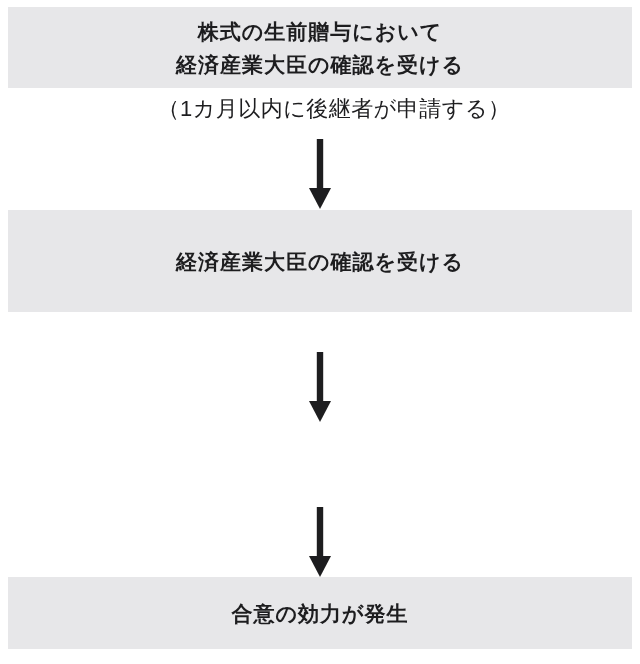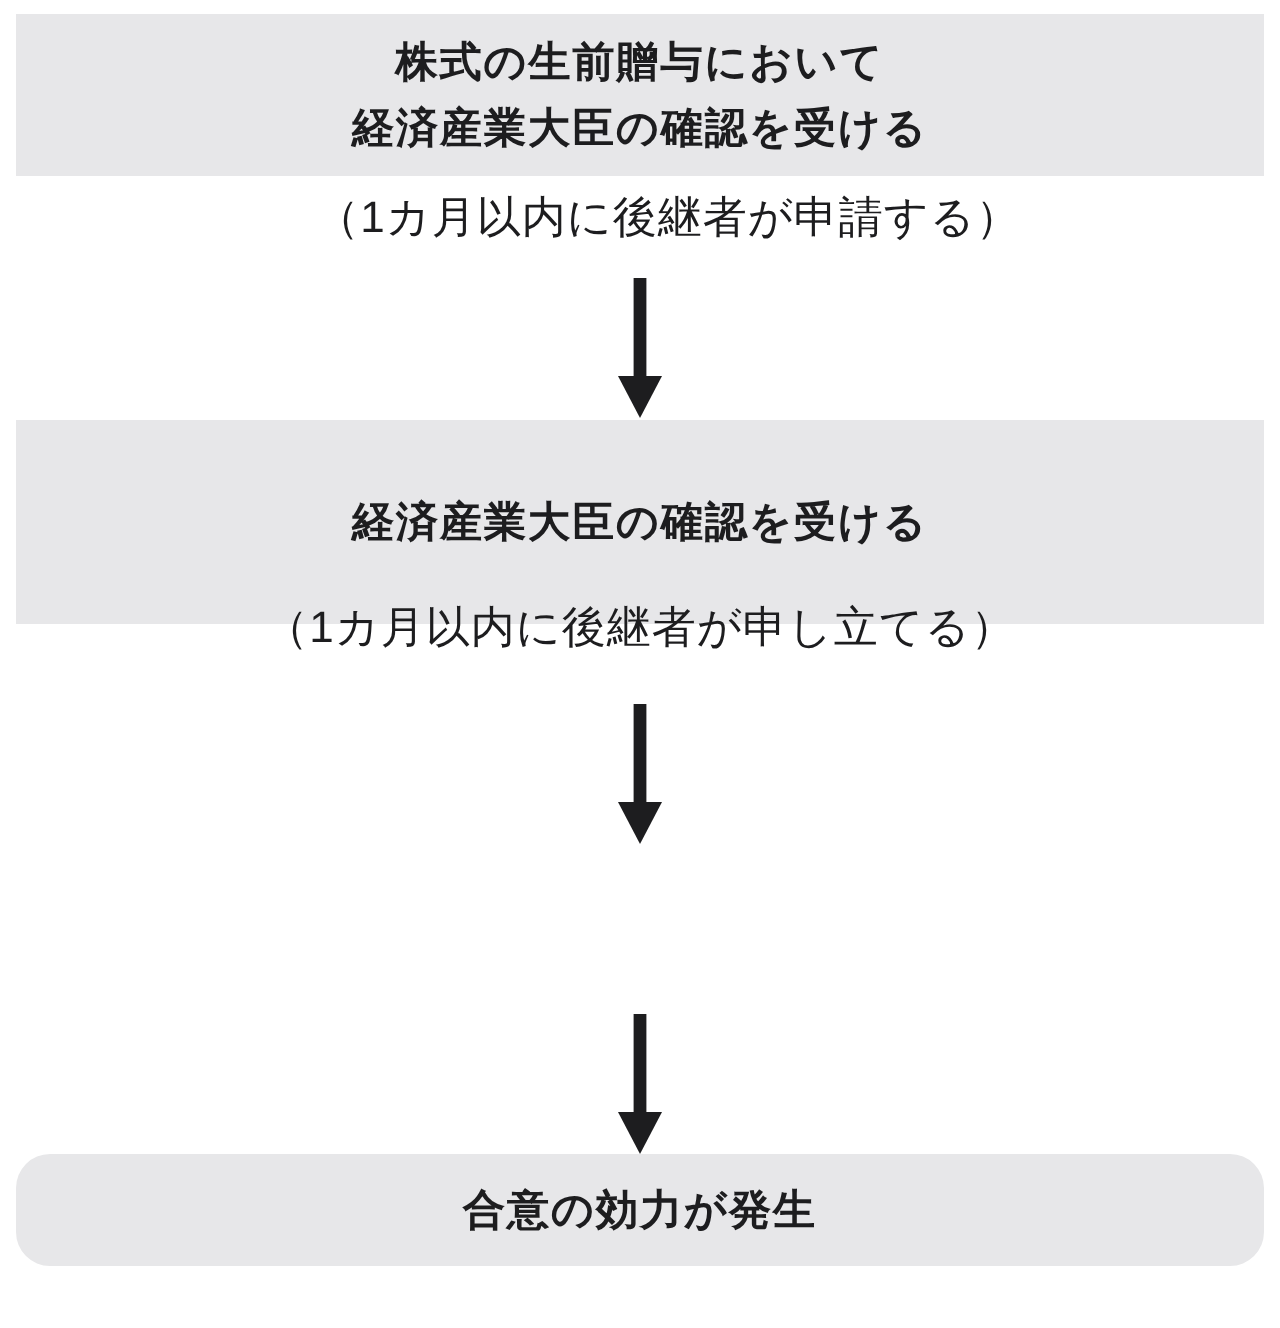--- a/index.html
+++ b/index.html
@@ -30,21 +30,21 @@
   .step-box .box-line {
     font-size: 21px;
     font-weight: 700;
     line-height: 33px;
     letter-spacing: 1px;
     white-space: nowrap;
   }
   .box1 { top: 7px;   height: 81px; }
   .box2 { top: 210px; height: 102px; }
   .box3 { top: 423px; height: 84px; }
-  .box4 { top: 577px; height: 56px; border-radius: 17px; }
+  .box4 { top: 577px; height: 72px; }
 
   .note {
     position: absolute;
     left: 0;
     width: 640px;
     text-align: center;
     color: #1d1d1f;
     font-size: 22px;
     font-weight: 400;
     line-height: 34px;
@@ -82,21 +82,20 @@
     <svg width="24" height="70" viewBox="0 0 24 70" xmlns="http://www.w3.org/2000/svg">
       <rect x="8.8" y="0" width="6.4" height="51" fill="#1d1d1f"></rect>
       <polygon points="1,49 23,49 12,70" fill="#1d1d1f"></polygon>
     </svg>
   </div>
 
   <div class="step-box box2">
     <div class="box-line">経済産業大臣の確認を受ける</div>
   </div>
 
-  <div class="note note2">（1カ月以内に後継者が申し立てる）</div>
 
   <div class="arrow arrow2">
     <svg width="24" height="70" viewBox="0 0 24 70" xmlns="http://www.w3.org/2000/svg">
       <rect x="8.8" y="0" width="6.4" height="51" fill="#1d1d1f"></rect>
       <polygon points="1,49 23,49 12,70" fill="#1d1d1f"></polygon>
     </svg>
   </div>
 
 
   <div class="arrow arrow3">

